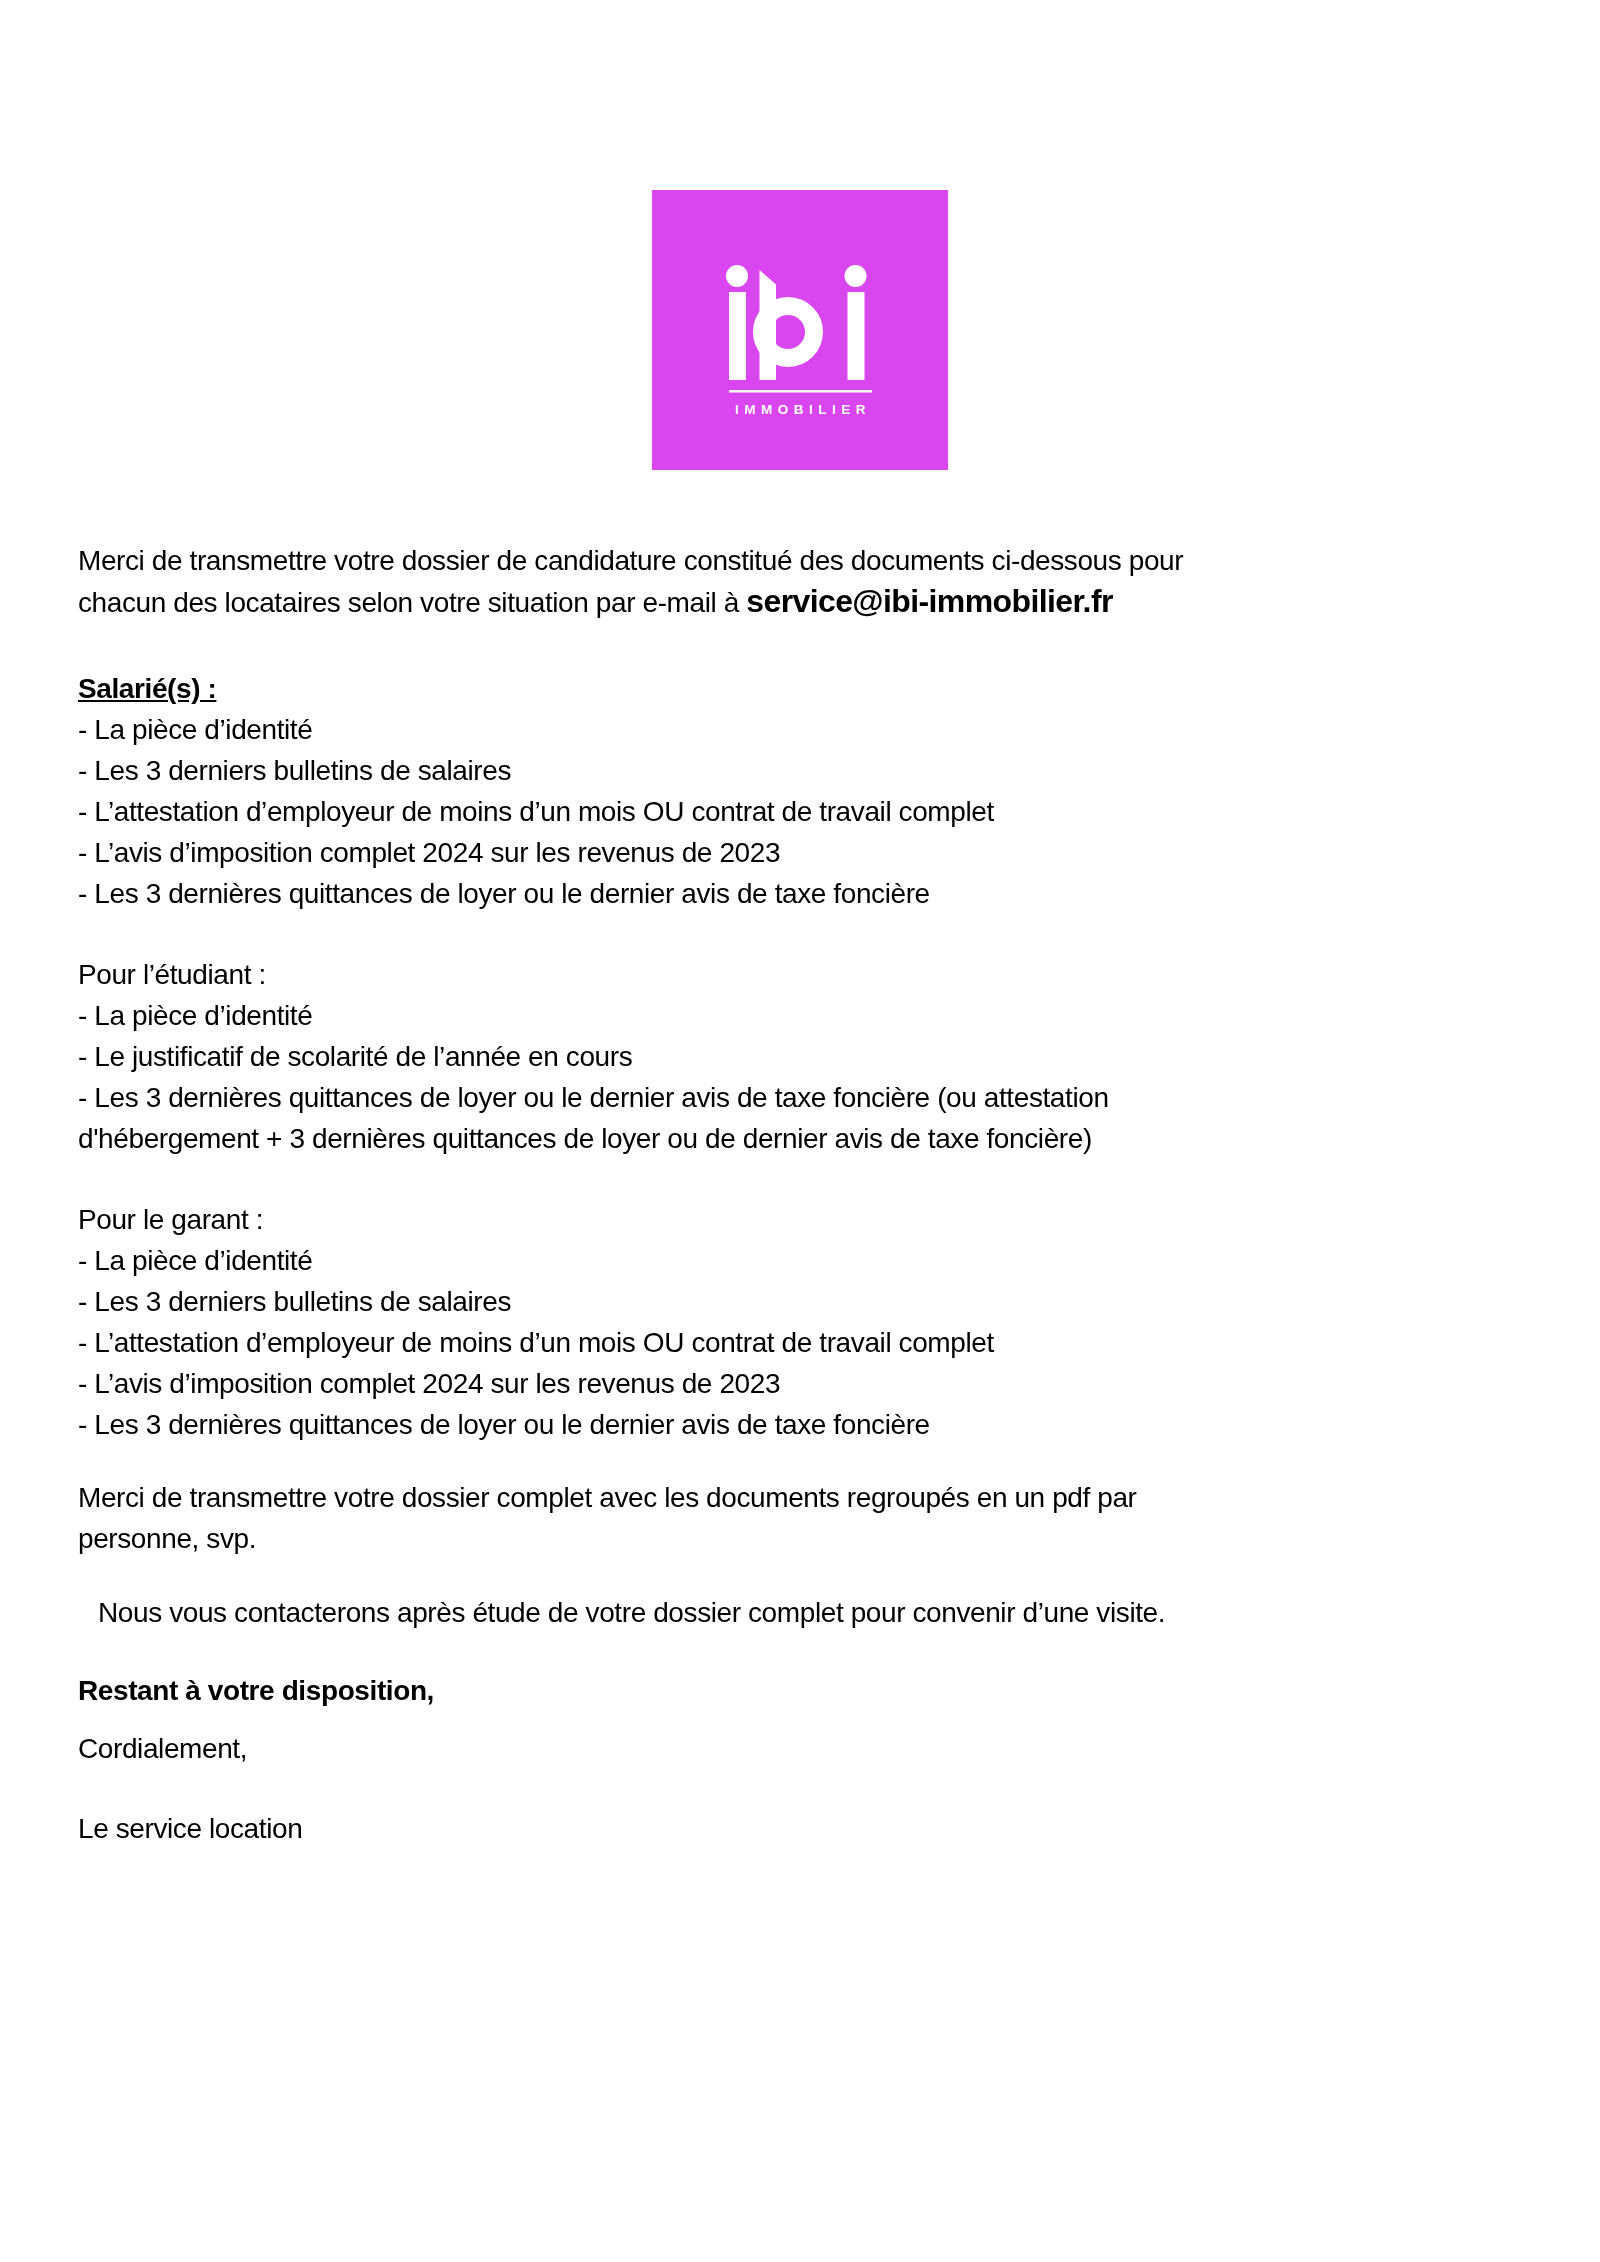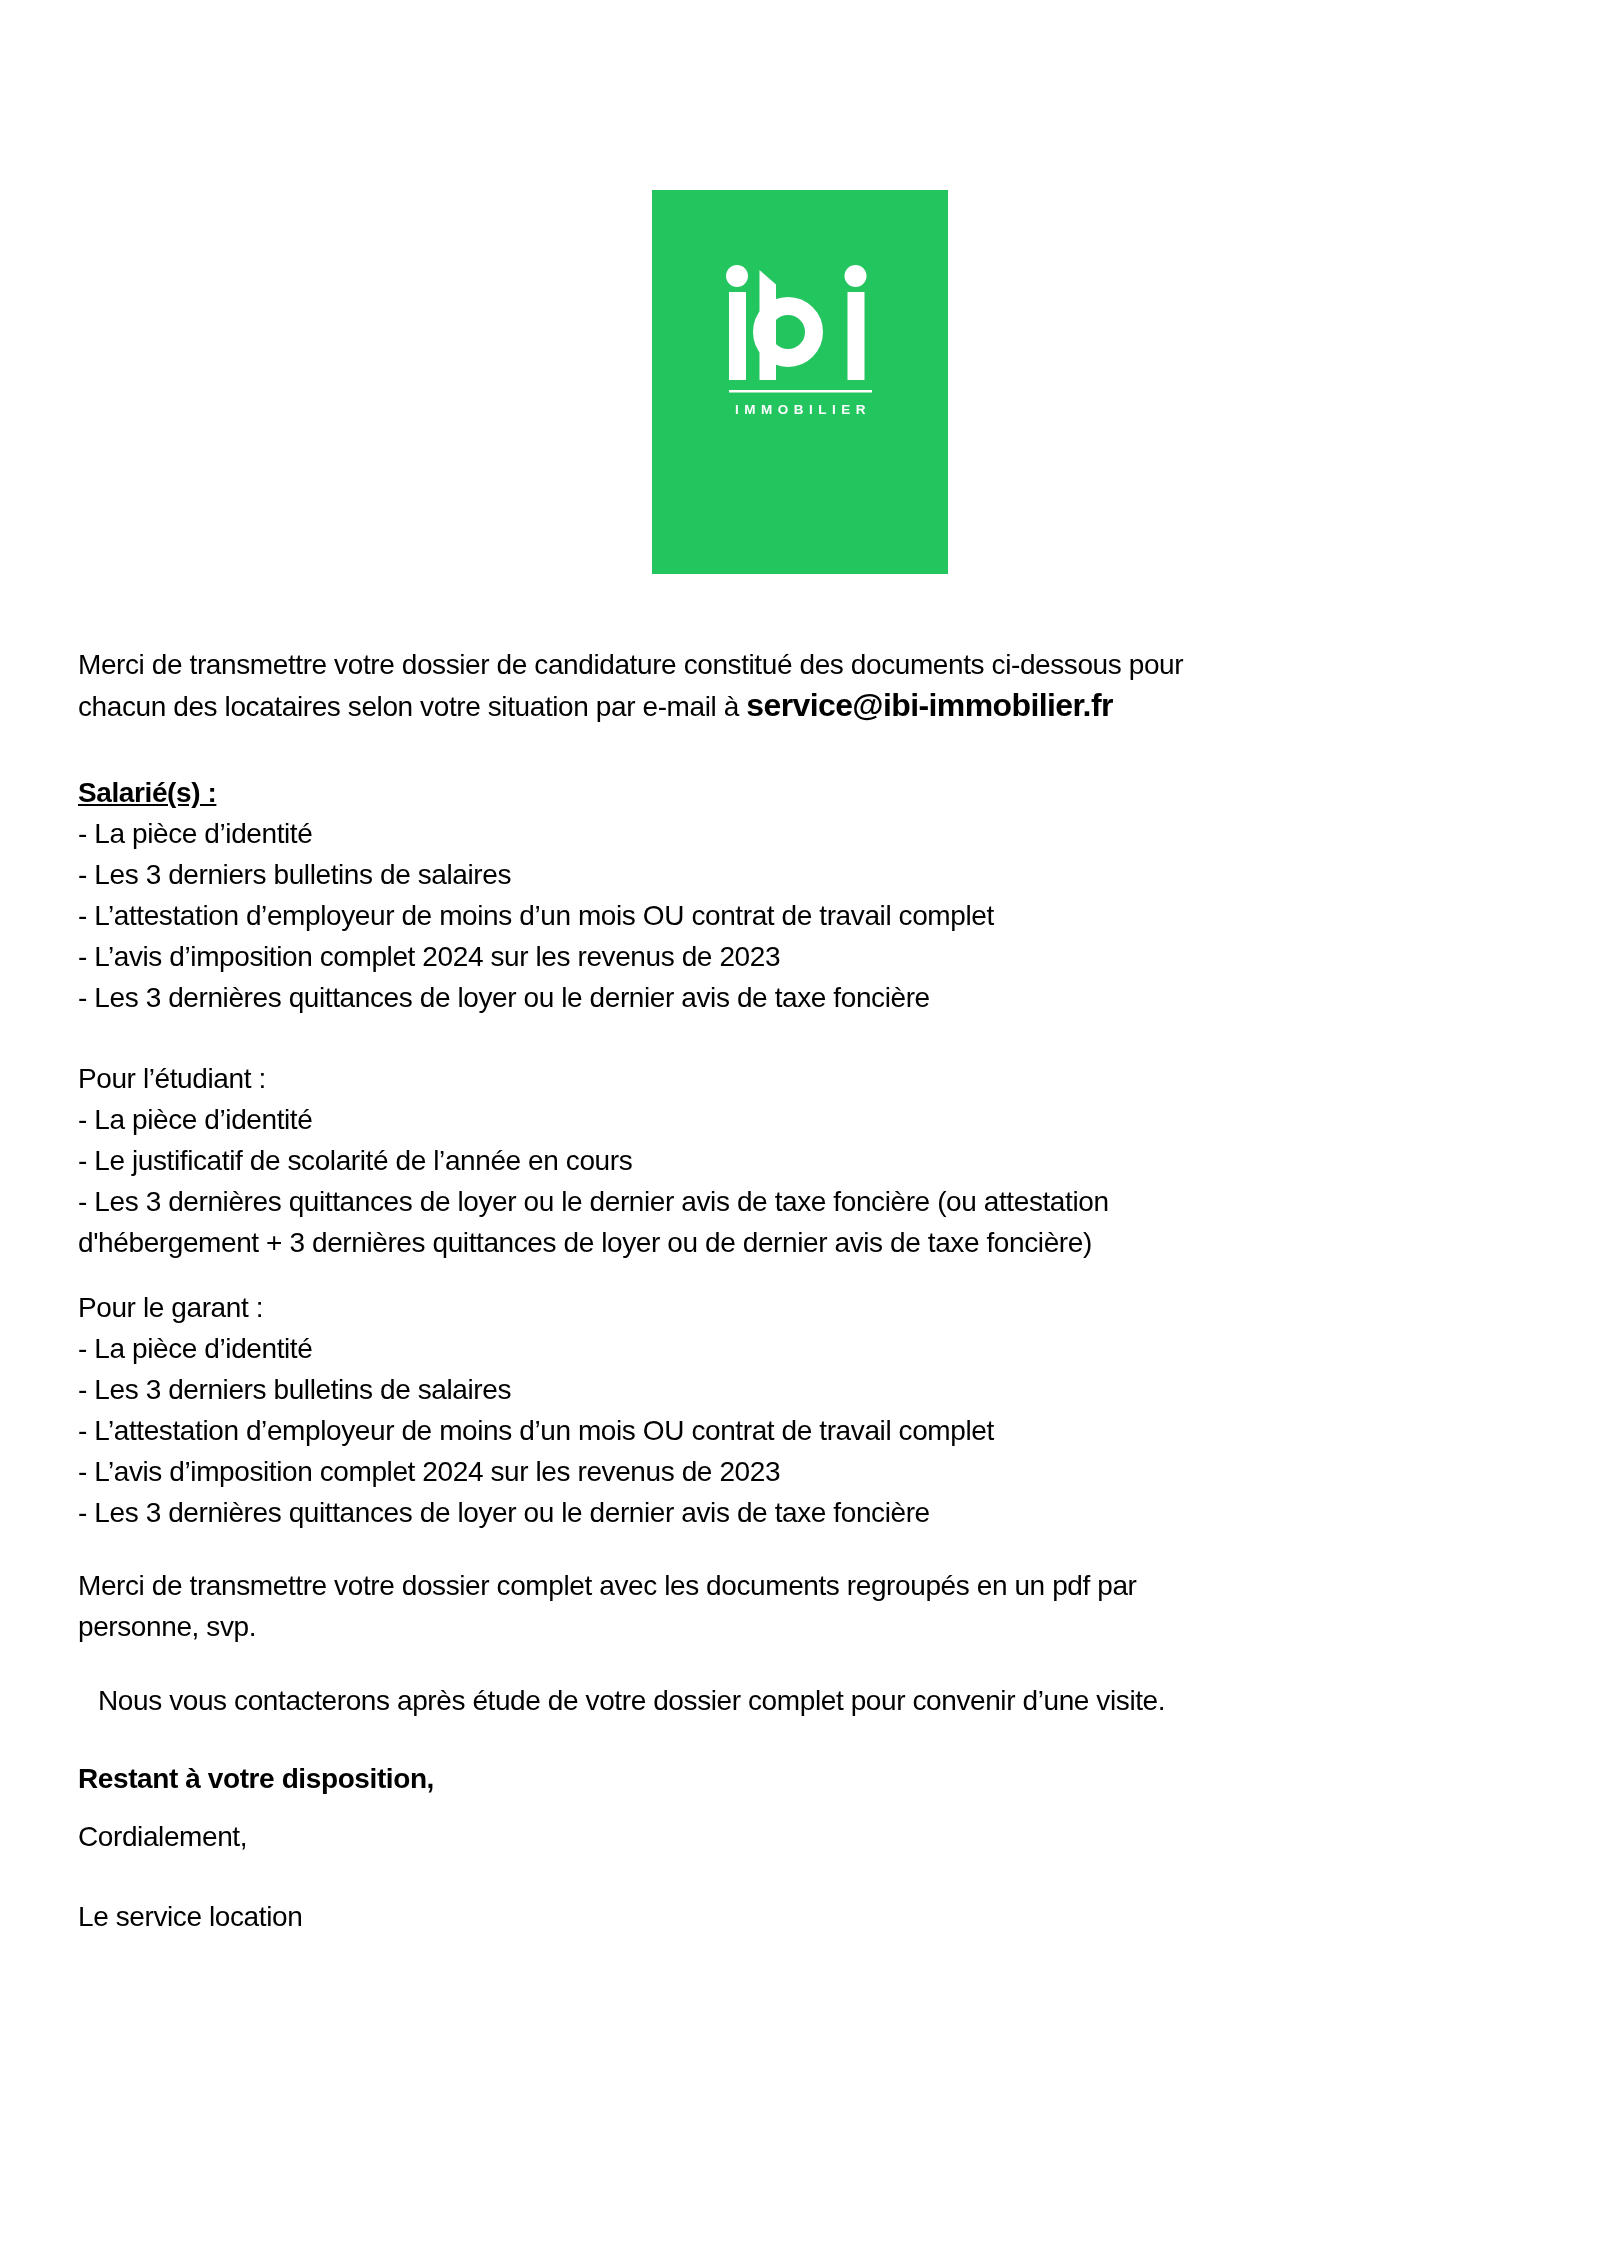--- a/index.html
+++ b/index.html
@@ -18,23 +18,23 @@
     color: #000000;
     overflow: hidden;
   }
   .page {
     width: 1600px;
     height: 2262px;
     background: #ffffff;
   }
   .logo-square {
     width: 296px;
-    height: 384px;
+    height: 280px;
     margin: 190px auto 0 auto;
-    background: #22c55e;
+    background: #d946ef;
   }
   .logo-square svg {
     display: block;
     width: 296px;
     height: 300px;
   }
   .content {
     margin-top: 70px;
     padding-left: 78px;
     padding-right: 150px;
@@ -59,21 +59,21 @@
     margin: 0;
   }
   .list {
     margin: 0;
   }
   .list-item {
     white-space: pre-line;
   }
   .sec-salaries { margin-bottom: 40px; }
   .sub-label { margin: 0; }
-  .block-etudiant { margin-bottom: 24px; }
+  .block-etudiant { margin-bottom: 40px; }
   .closing-p1 { margin-top: 32px; }
   .closing-p2 { margin-top: 33px; margin-left: 20px; }
   .closing-p3 { margin-top: 37px; font-weight: bold; }
   .closing-p4 { margin-top: 17px; }
   .closing-p5 { margin-top: 39px; }
   p { margin: 0; }
 </style>
 </head>
 <body>
 

